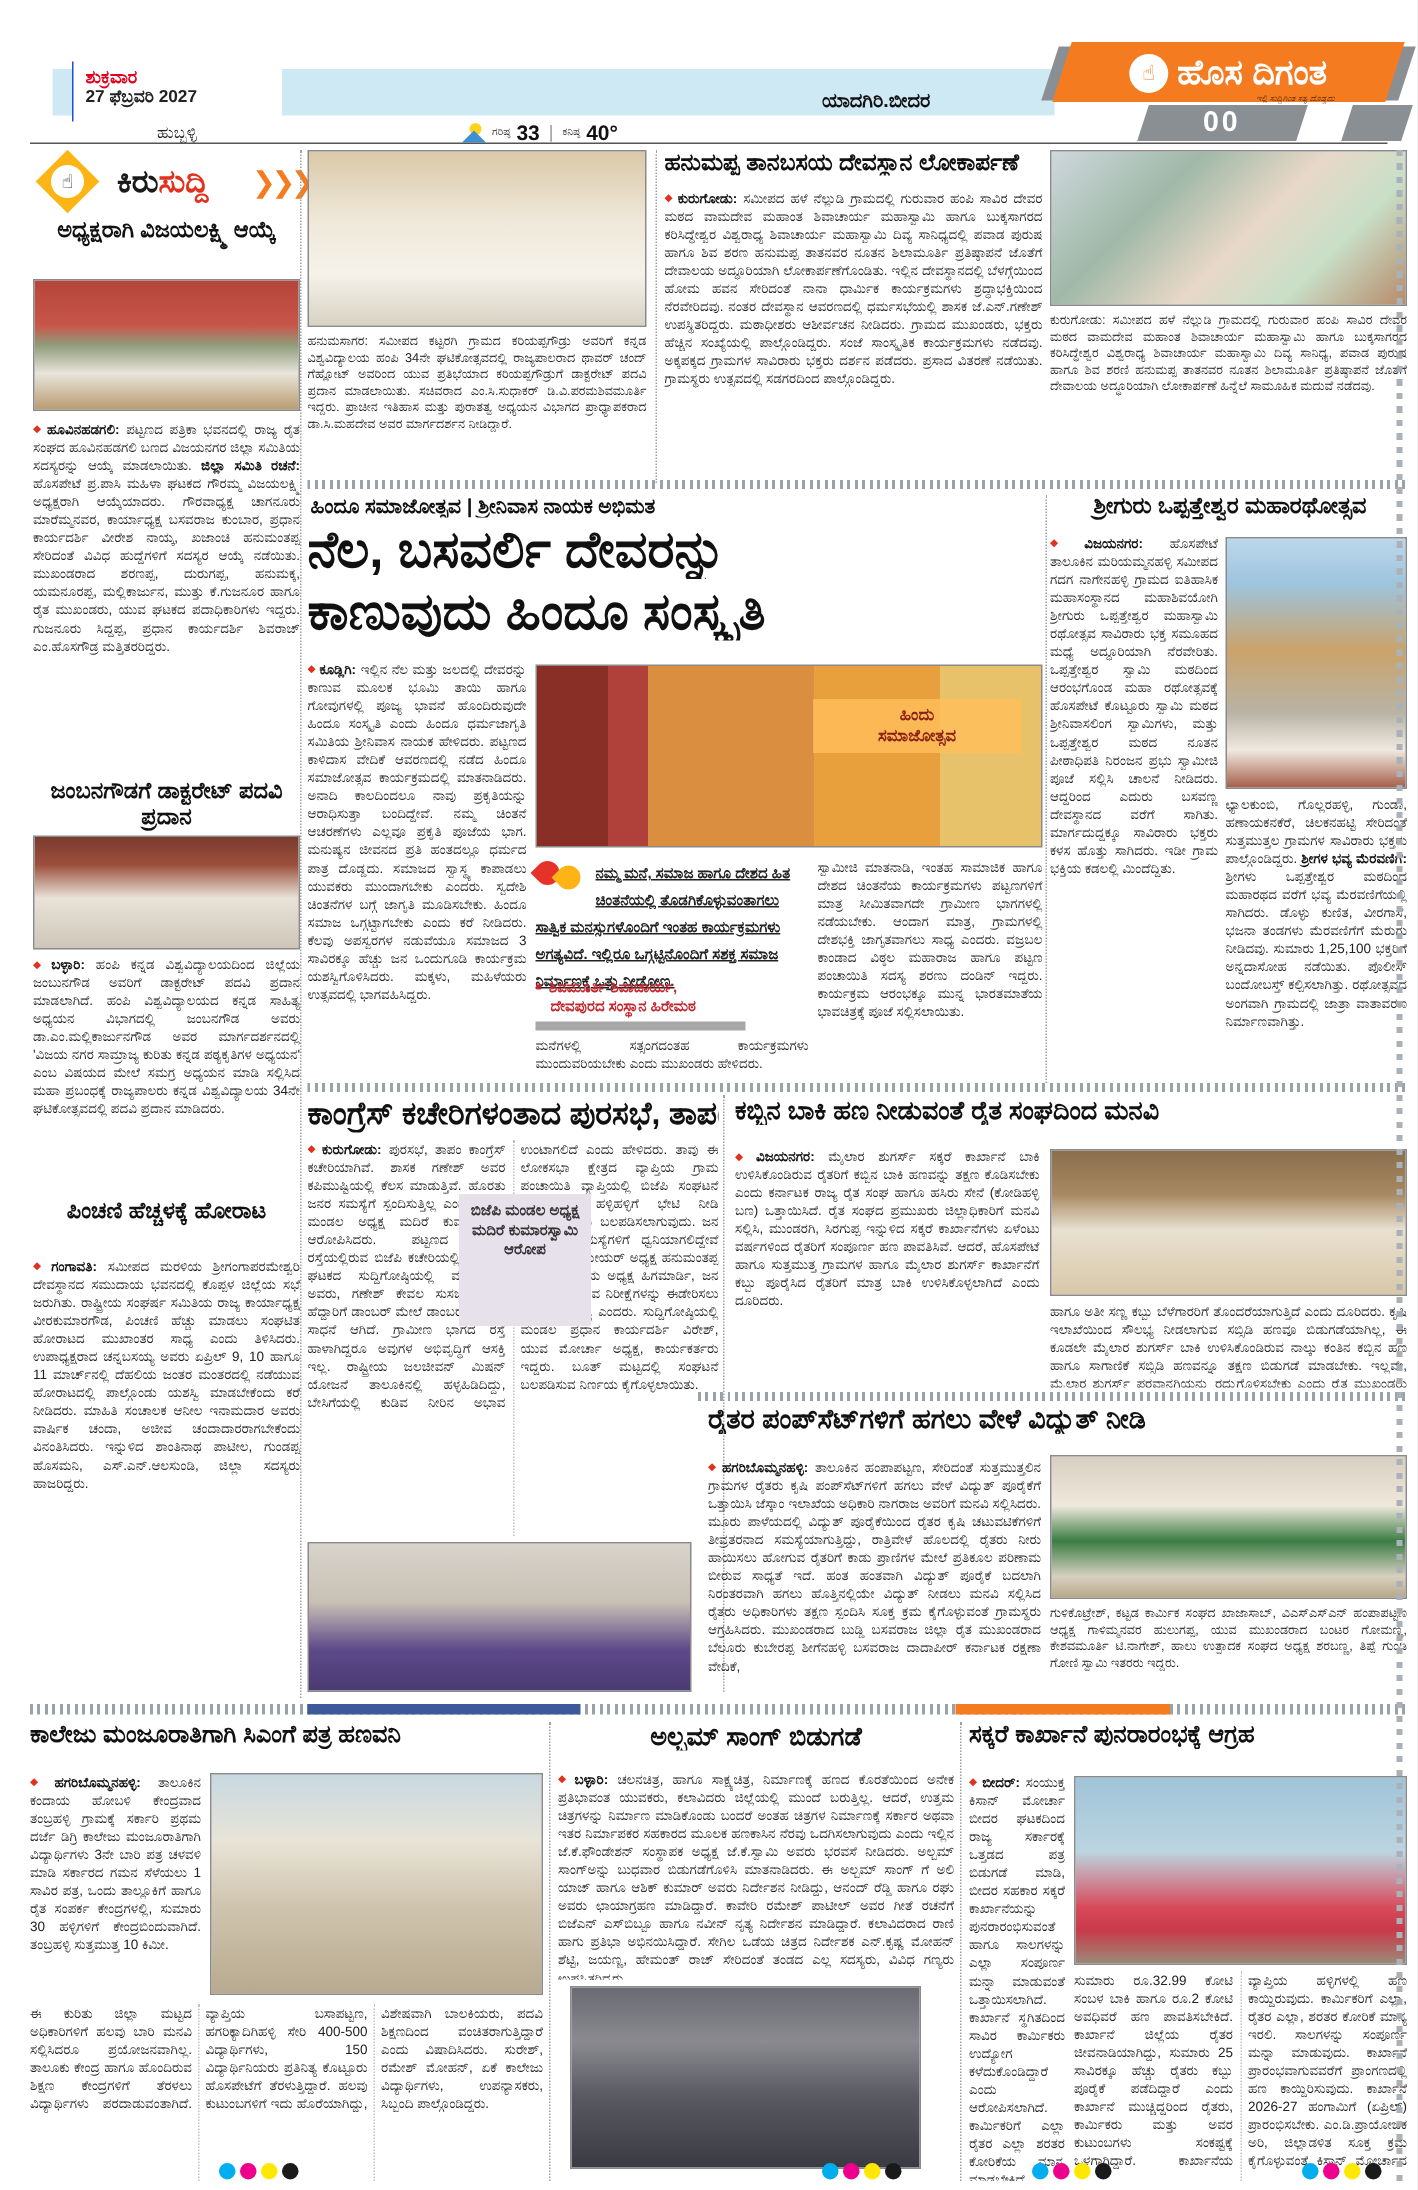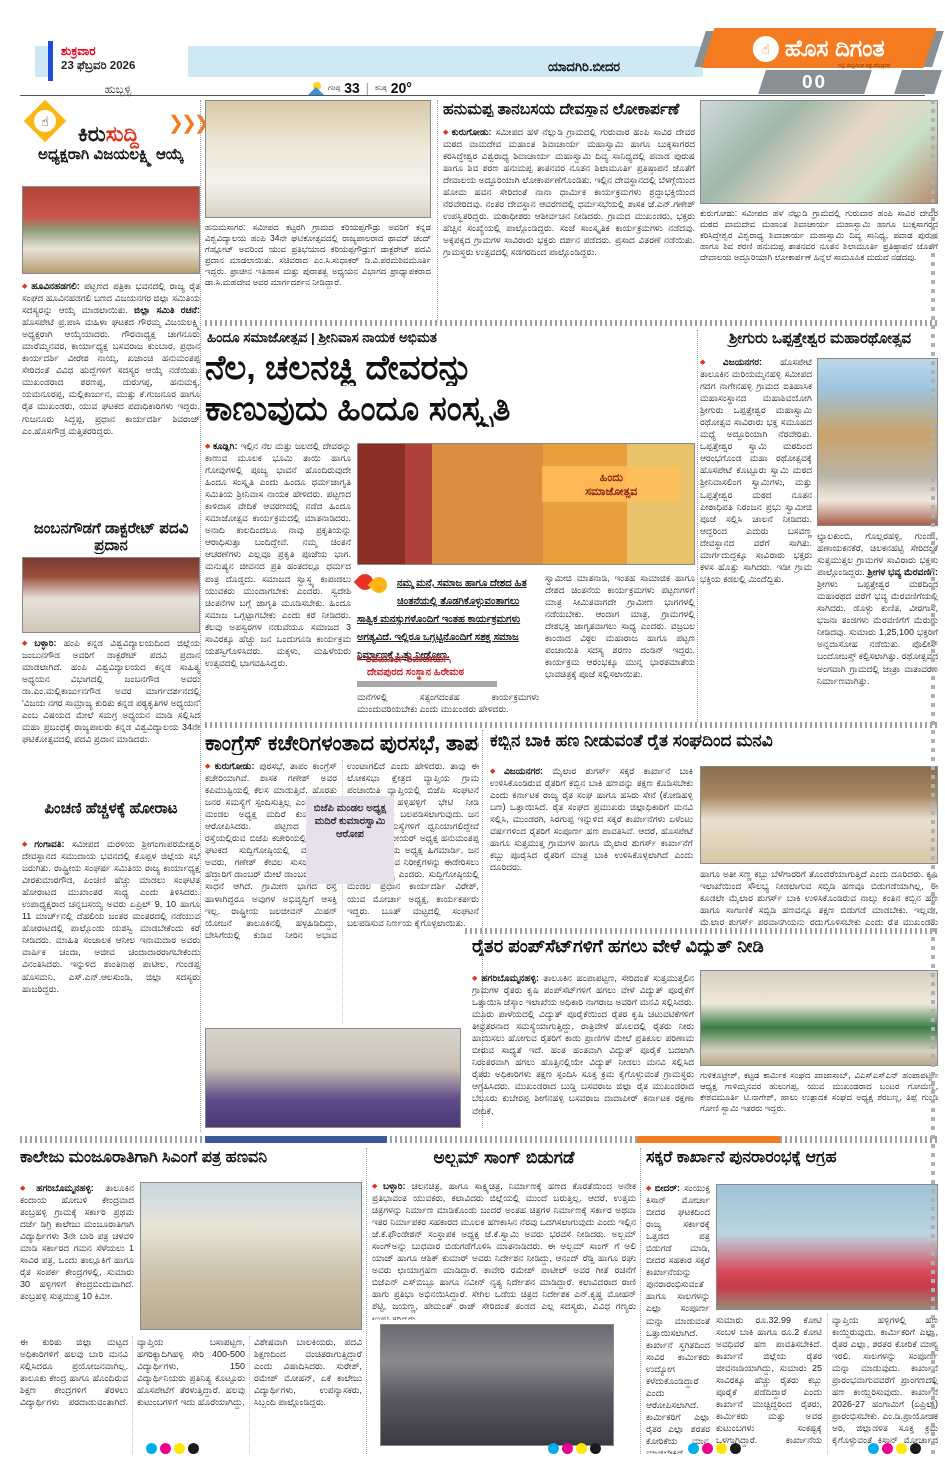--- a/index.html
+++ b/index.html
@@ -15,21 +15,21 @@
   .bullet{color:#e0321f;font-size:7px;vertical-align:1px;margin-right:2px;}
   .subhead{font-weight:bold;color:#111;}
   .photo{border:1px solid #8a8a8a;overflow:hidden;}
   .hticks{background:repeating-linear-gradient(90deg,#9aa2a8 0 2px,transparent 2px 5px);}
   .vticks{background:repeating-linear-gradient(0deg,#aab2b8 0 4px,transparent 4px 9px);}
   .vsep{width:0;border-left:1px dotted #9aa2a8;}
   .cols2{column-count:2;column-gap:10px;column-rule:1px dotted #c2c2c2;}
   .cols3{column-count:3;column-gap:9px;column-rule:1px dotted #c2c2c2;}
   
   .hd-blueband{background:#cfe9f4;}
-  .hd-datebox{background:#fff;border-left:5px solid #1d4ed8;padding:3px 0 0 8px;}
+  .hd-datebox{background:#fff;border-left:1px solid #1d4ed8;padding:3px 0 0 8px;}
   .hd-day{color:#e3001b;font-weight:bold;font-size:12px;line-height:1.2;}
   .hd-date{font-weight:bold;font-size:11.5px;line-height:1.3;color:#222;}
   .hd-city{font-weight:normal;font-size:11px;text-align:center;color:#222;}
   .hd-title{font-size:30px;font-weight:bold;letter-spacing:-.5px;color:#101010;text-align:center;white-space:nowrap;overflow:hidden;}
   .hd-sub{font-size:13px;font-weight:bold;color:#101010;white-space:nowrap;}
   .weather{display:flex;align-items:center;gap:4px;font-size:7px;color:#333;}
   .weather .wnum{font-size:14px;font-weight:bold;color:#111;}
   .weather .wsep{color:#999;font-size:12px;margin:0 2px;}
   .wicon{position:relative;display:inline-block;width:16px;height:13px;}
   .wicon .sun{position:absolute;left:5px;top:0;width:8px;height:8px;border-radius:50%;background:#ffd21e;}
@@ -78,55 +78,55 @@
   .c{background:#00aeef;} .m{background:#ec008c;} .y{background:#ffe800;} .k{background:#1a1a1a;}
 </style>
 </head>
 <body>
 
 <div class="page">
 
   <div class="abs hd-blueband" style="left:35px;top:46px;width:668px;height:31px;"></div>
   <div class="abs hd-datebox" style="left:48px;top:41px;width:140px;height:40px;">
     <div class="hd-day">ಶುಕ್ರವಾರ</div>
-    <div class="hd-date">23 ಫೆಬ್ರವರಿ 2026</div>
+    <div class="hd-date">27 ಫೆಬ್ರವರಿ 2027</div>
   </div>
   <div class="abs hd-city" style="left:48px;top:83px;width:140px;">ಹುಬ್ಬಳ್ಳಿ</div>
   <div class="abs hd-sub" style="left:548px;top:59px;">ಯಾದಗಿರಿ.ಬೀದರ</div>
   <div class="abs weather" style="left:308px;top:80px;">
     <span class="wicon">
         <i class="sun"></i>
         <i class="mtn"></i>
       </span>
     <span>ಗರಿಷ್ಠ</span>
     <span class="wnum">33</span>
     <span class="wsep">|</span>
     <span>ಕನಿಷ್ಠ</span>
-    <span class="wnum">20°</span>
+    <span class="wnum">40°</span>
   </div>
   <div class="abs logo-back" style="left:700px;top:31px;width:238px;height:36px;"></div>
   <div class="abs logo-front" style="left:708px;top:28px;width:222px;height:40px;">
     <div class="logo-inner">
       <span class="logo-circle">☝</span>
       <span class="logo-text">ಹೊಸ ದಿಗಂತ</span>
     </div>
     <span class="logo-tag">ಇಲ್ಲಿ ಸುದ್ದಿಗಿಂತ ಸತ್ಯ ದೊಡ್ಡದು</span>
   </div>
   <div class="abs pagenum-slab" style="left:762px;top:70px;width:106px;height:24px;">
     <span class="pagenum">00</span>
   </div>
   <div class="abs pagenum-slab" style="left:898px;top:70px;width:40px;height:24px;"></div>
   <div class="abs hd-rule" style="left:20px;top:95px;width:905px;"></div>
 
   <div class="abs" style="left:30px;top:106px;width:34px;height:34px;">
     <div class="kiru-diamond">
         <div class="kiru-circle">☝</div>
       </div>
   </div>
-  <div class="abs kiru-title" style="left:78px;top:110px;margin-top:12px;">
+  <div class="abs kiru-title" style="left:78px;top:110px;">
     <span>ಕಿರು</span><span class="red">ಸುದ್ದಿ</span>
   </div>
   <div class="abs kiru-chevrons" style="left:168px;top:111px;">❯❯❯</div>
 
   <div class="abs headline center" style="left:22px;top:146px;width:178px;font-size:15px;height:36px;">ಅಧ್ಯಕ್ಷರಾಗಿ ವಿಜಯಲಕ್ಷ್ಮಿ ಆಯ್ಕೆ</div>
   <div class="abs photo ph-meeting" style="left:22px;top:186px;width:178px;height:88px;"></div>
   <div class="abs body-text" style="left:22px;top:280px;width:178px;height:238px;">
     <span class="bullet">◆</span><span class="dateline">ಹೂವಿನಹಡಗಲಿ:</span>
     <span>ಪಟ್ಟಣದ ಪತ್ರಿಕಾ ಭವನದಲ್ಲಿ ರಾಜ್ಯ ರೈತ ಸಂಘದ ಹೂವಿನಹಡಗಲಿ ಬಣದ ವಿಜಯನಗರ ಜಿಲ್ಲಾ ಸಮಿತಿಯ ಸದಸ್ಯರನ್ನು ಆಯ್ಕೆ ಮಾಡಲಾಯಿತು.</span>
     <span class="subhead">ಜಿಲ್ಲಾ ಸಮಿತಿ ರಚನೆ:</span>
@@ -153,21 +153,21 @@
   <div class="abs body-text" style="left:443px;top:126px;width:252px;height:196px;">
     <span class="bullet">◆</span><span class="dateline">ಕುರುಗೋಡು:</span>
     <span>ಸಮೀಪದ ಹಳೆ ನೆಲ್ಲುಡಿ ಗ್ರಾಮದಲ್ಲಿ ಗುರುವಾರ ಹಂಪಿ ಸಾವಿರ ದೇವರ ಮಠದ ವಾಮದೇವ ಮಹಾಂತ ಶಿವಾಚಾರ್ಯ ಮಹಾಸ್ವಾಮಿ ಹಾಗೂ ಬುಕ್ಕಸಾಗರದ ಕರಿಸಿದ್ಧೇಶ್ವರ ವಿಶ್ವರಾಧ್ಯ ಶಿವಾಚಾರ್ಯ ಮಹಾಸ್ವಾಮಿ ದಿವ್ಯ ಸಾನಿಧ್ಯದಲ್ಲಿ ಪವಾಡ ಪುರುಷ ಹಾಗೂ ಶಿವ ಶರಣ ಹನುಮಪ್ಪ ತಾತನವರ ನೂತನ ಶಿಲಾಮೂರ್ತಿ ಪ್ರತಿಷ್ಠಾಪನೆ ಜೊತೆಗೆ ದೇವಾಲಯ ಅದ್ಧೂರಿಯಾಗಿ ಲೋಕಾರ್ಪಣೆಗೊಂಡಿತು. ಇಲ್ಲಿನ ದೇವಸ್ಥಾನದಲ್ಲಿ ಬೆಳಗ್ಗೆಯಿಂದ ಹೋಮ ಹವನ ಸೇರಿದಂತೆ ನಾನಾ ಧಾರ್ಮಿಕ ಕಾರ್ಯಕ್ರಮಗಳು ಶ್ರದ್ಧಾಭಕ್ತಿಯಿಂದ ನೆರವೇರಿದವು. ನಂತರ ದೇವಸ್ಥಾನ ಆವರಣದಲ್ಲಿ ಧರ್ಮಸಭೆಯಲ್ಲಿ ಶಾಸಕ ಜೆ.ಎನ್.ಗಣೇಶ್ ಉಪಸ್ಥಿತರಿದ್ದರು. ಮಠಾಧೀಶರು ಆಶೀರ್ವಚನ ನೀಡಿದರು. ಗ್ರಾಮದ ಮುಖಂಡರು, ಭಕ್ತರು ಹೆಚ್ಚಿನ ಸಂಖ್ಯೆಯಲ್ಲಿ ಪಾಲ್ಗೊಂಡಿದ್ದರು. ಸಂಜೆ ಸಾಂಸ್ಕೃತಿಕ ಕಾರ್ಯಕ್ರಮಗಳು ನಡೆದವು. ಅಕ್ಕಪಕ್ಕದ ಗ್ರಾಮಗಳ ಸಾವಿರಾರು ಭಕ್ತರು ದರ್ಶನ ಪಡೆದರು. ಪ್ರಸಾದ ವಿತರಣೆ ನಡೆಯಿತು. ಗ್ರಾಮಸ್ಥರು ಉತ್ಸವದಲ್ಲಿ ಸಡಗರದಿಂದ ಪಾಲ್ಗೊಂಡಿದ್ದರು.</span>
   </div>
   <div class="abs photo ph-marriage" style="left:700px;top:100px;width:238px;height:104px;"></div>
   <div class="abs caption" style="left:700px;top:208px;width:238px;height:112px;">ಕುರುಗೋಡು: ಸಮೀಪದ ಹಳೆ ನೆಲ್ಲುಡಿ ಗ್ರಾಮದಲ್ಲಿ ಗುರುವಾರ ಹಂಪಿ ಸಾವಿರ ದೇವರ ಮಠದ ವಾಮದೇವ ಮಹಾಂತ ಶಿವಾಚಾರ್ಯ ಮಹಾಸ್ವಾಮಿ ಹಾಗೂ ಬುಕ್ಕಸಾಗರದ ಕರಿಸಿದ್ಧೇಶ್ವರ ವಿಶ್ವರಾಧ್ಯ ಶಿವಾಚಾರ್ಯ ಮಹಾಸ್ವಾಮಿ ದಿವ್ಯ ಸಾನಿಧ್ಯ, ಪವಾಡ ಪುರುಷ ಹಾಗೂ ಶಿವ ಶರಣಿ ಹನುಮಪ್ಪ ತಾತನವರ ನೂತನ ಶಿಲಾಮೂರ್ತಿ ಪ್ರತಿಷ್ಠಾಪನೆ ಜೊತೆಗೆ ದೇವಾಲಯ ಅದ್ಧೂರಿಯಾಗಿ ಲೋಕಾರ್ಪಣೆ ಹಿನ್ನೆಲೆ ಸಾಮೂಹಿಕ ಮದುವೆ ನಡೆದವು.</div>
 
   <div class="abs hticks" style="left:205px;top:320px;width:735px;height:6px;"></div>
 
   <div class="abs headline nowrap" style="left:207px;top:330px;width:490px;font-size:13.5px;">ಹಿಂದೂ ಸಮಾಜೋತ್ಸವ | ಶ್ರೀನಿವಾಸ ನಾಯಕ ಅಭಿಮತ</div>
-  <div class="abs headline nowrap" style="left:205px;top:348px;width:492px;font-size:34px;">ನೆಲ, ಚಲನಚ್ಲಿ ದೇವರನ್ನು</div>
+  <div class="abs headline nowrap" style="left:205px;top:348px;width:492px;font-size:34px;">ನೆಲ, ಬಸವರ್ಲಿ ದೇವರನ್ನು</div>
   <div class="abs headline nowrap" style="left:205px;top:389px;width:492px;font-size:34px;">ಕಾಣುವುದು ಹಿಂದೂ ಸಂಸ್ಕೃತಿ</div>
 
   <div class="abs body-text" style="left:205px;top:440px;width:146px;height:282px;">
     <span class="bullet">◆</span><span class="dateline">ಕೂಡ್ಲಿಗಿ:</span>
     <span>ಇಲ್ಲಿನ ನೆಲ ಮತ್ತು ಜಲದಲ್ಲಿ ದೇವರನ್ನು ಕಾಣುವ ಮೂಲಕ ಭೂಮಿ ತಾಯಿ ಹಾಗೂ ಗೋವುಗಳಲ್ಲಿ ಪೂಜ್ಯ ಭಾವನೆ ಹೊಂದಿರುವುದೇ ಹಿಂದೂ ಸಂಸ್ಕೃತಿ ಎಂದು ಹಿಂದೂ ಧರ್ಮಜಾಗೃತಿ ಸಮಿತಿಯ ಶ್ರೀನಿವಾಸ ನಾಯಕ ಹೇಳಿದರು. ಪಟ್ಟಣದ ಕಾಳಿದಾಸ ವೇದಿಕೆ ಆವರಣದಲ್ಲಿ ನಡೆದ ಹಿಂದೂ ಸಮಾಜೋತ್ಸವ ಕಾರ್ಯಕ್ರಮದಲ್ಲಿ ಮಾತನಾಡಿದರು. ಅನಾದಿ ಕಾಲದಿಂದಲೂ ನಾವು ಪ್ರಕೃತಿಯನ್ನು ಆರಾಧಿಸುತ್ತಾ ಬಂದಿದ್ದೇವೆ. ನಮ್ಮ ಚಿಂತನೆ ಆಚರಣೆಗಳು ಎಲ್ಲವೂ ಪ್ರಕೃತಿ ಪೂಜೆಯ ಭಾಗ. ಮನುಷ್ಯನ ಜೀವನದ ಪ್ರತಿ ಹಂತದಲ್ಲೂ ಧರ್ಮದ ಪಾತ್ರ ದೊಡ್ಡದು. ಸಮಾಜದ ಸ್ವಾಸ್ಥ್ಯ ಕಾಪಾಡಲು ಯುವಕರು ಮುಂದಾಗಬೇಕು ಎಂದರು. ಸ್ವದೇಶಿ ಚಿಂತನೆಗಳ ಬಗ್ಗೆ ಜಾಗೃತಿ ಮೂಡಿಸಬೇಕು. ಹಿಂದೂ ಸಮಾಜ ಒಗ್ಗಟ್ಟಾಗಬೇಕು ಎಂದು ಕರೆ ನೀಡಿದರು. ಕೆಲವು ಅಪಸ್ವರಗಳ ನಡುವೆಯೂ ಸಮಾಜದ 3 ಸಾವಿರಕ್ಕೂ ಹೆಚ್ಚು ಜನ ಒಂದುಗೂಡಿ ಕಾರ್ಯಕ್ರಮ ಯಶಸ್ವಿಗೊಳಿಸಿದರು. ಮಕ್ಕಳು, ಮಹಿಳೆಯರು ಉತ್ಸವದಲ್ಲಿ ಭಾಗವಹಿಸಿದ್ದರು.</span>
   </div>
 
   <div class="abs photo ph-samaj" style="left:357px;top:443px;width:338px;height:122px;">
     <div class="banner-overlay">
       <div>ಹಿಂದು</div>

